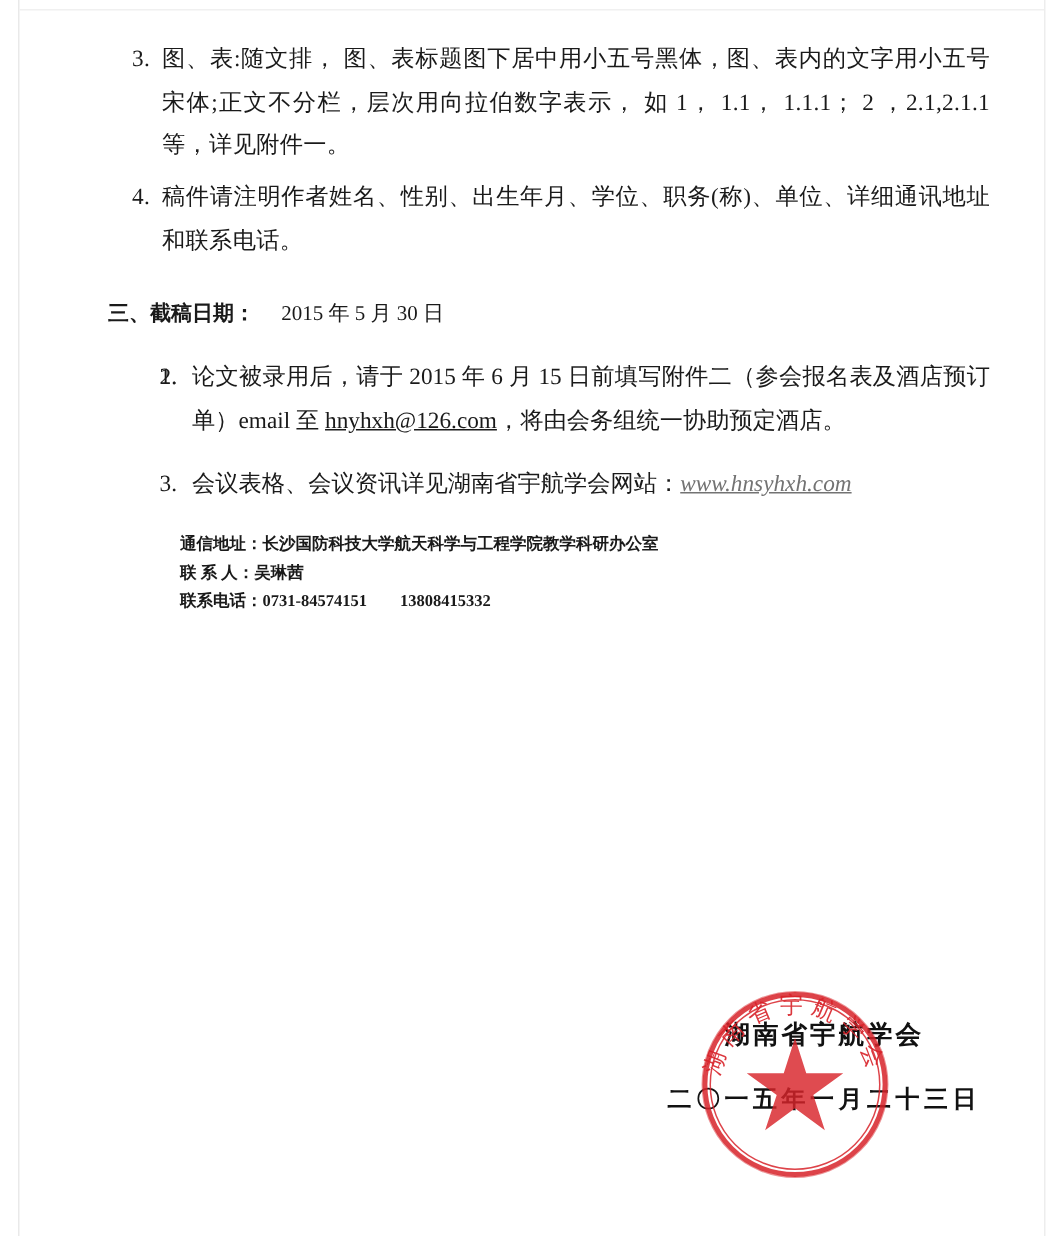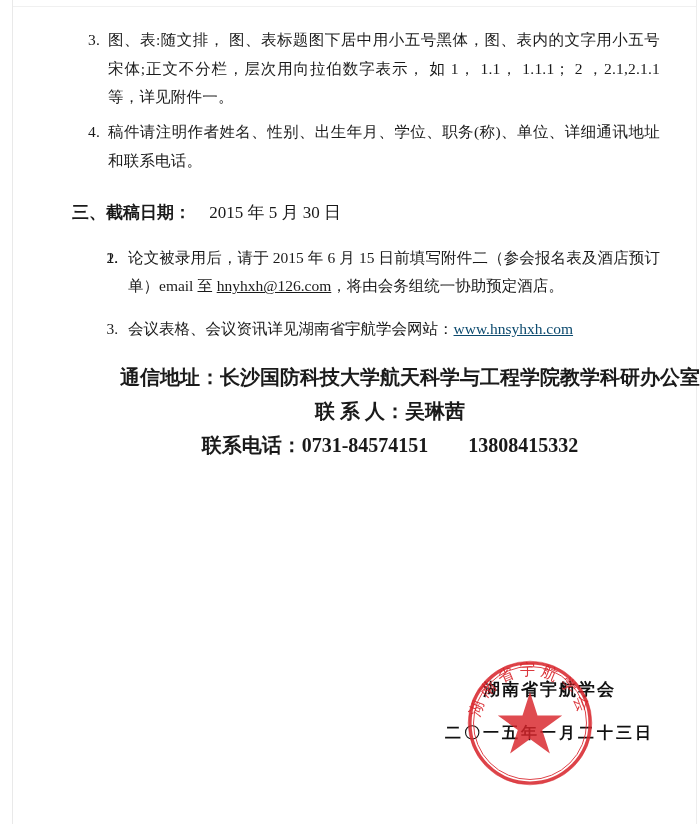--- a/index.html
+++ b/index.html
@@ -55,21 +55,21 @@
   }
   .numlist > li > .num {
     position: absolute;
     left: 0;
     top: 0;
     width: 28px;
     text-align: right;
     font-family: "Liberation Serif", serif;
   }
   .section {
-    font-size: 17px;
+    font-size: 14px;
     line-height: 1.9;
     margin-top: 22px;
     font-weight: bold;
   }
   .section .inline-normal {
     font-weight: normal;
   }
   .sub-list {
     margin: 10px 0 0 0;
     padding: 0;
@@ -89,23 +89,22 @@
     top: 0;
     width: 24px;
     text-align: right;
   }
   .u {
     text-decoration: underline;
   }
   .contact-block {
     margin-top: 16px;
     padding-left: 48px;
-    font-size: 20px;
+    font-size: 11px;
     line-height: 1.72;
-    text-align: center;
   }
   .contact-row {
     white-space: pre;
     font-weight: bold;
   }
   .contact-row .value {
     font-weight: bold;
   }
 
   
@@ -177,21 +176,21 @@
     <ul class="sub-list">
       <li>
         <span class="num">1.</span>
       </li>
       <li>
         <span class="num">2.</span>
         <span>论文被录用后，请于 2015 年 6 月 15 日前填写附件二（参会报名表及酒店预订单）email 至 </span><a class="u" href="#" style="color:#1a1a1a;">hnyhxh@126.com</a><span>，将由会务组统一协助预定酒店。</span>
       </li>
       <li>
         <span class="num">3.</span>
-        <span>会议表格、会议资讯详见湖南省宇航学会网站：</span><a class="u" href="#" style="color:#0c4a6e;">www.hnsyhxh.com</a>
+        <span>会议表格、会议资讯详见湖南省宇航学会网站：</span><a class="u" href="#" style="color:#737373;font-style:italic;">www.hnsyhxh.com</a>
       </li>
     </ul>
 
 
     <div class="contact-block">
       <div class="contact-row"><span>通信地址：</span><span class="value">长沙国防科技大学航天科学与工程学院教学科研办公室</span></div>
       <div class="contact-row"><span>联 系 人：</span><span class="value">吴琳茜</span></div>
       <div class="contact-row"><span>联系电话：</span><span class="value">0731-84574151　　13808415332</span></div>
     </div>
 

